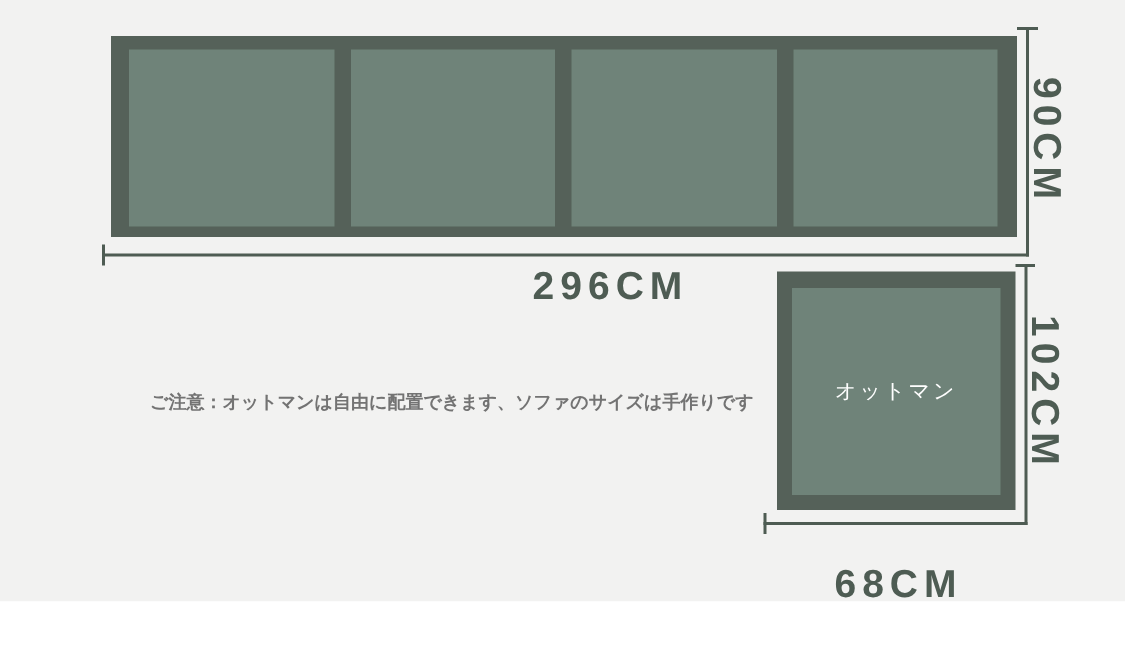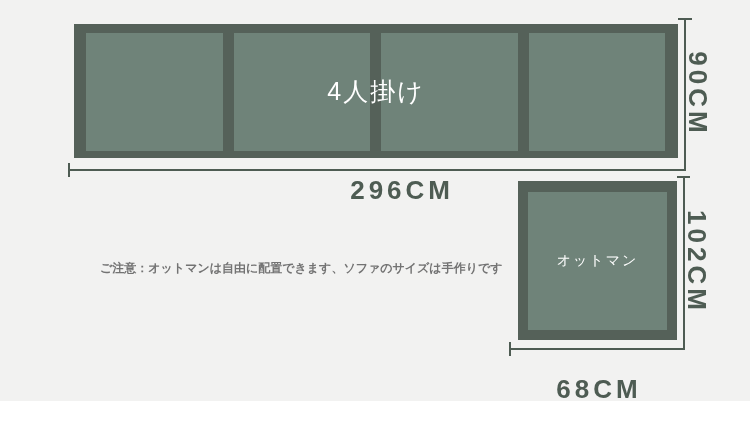--- a/index.html
+++ b/index.html
@@ -70,21 +70,21 @@
   .ottoman-height-tick { left: 677px; top: 176px; width: 13px; height: 2px; }
   .ottoman-width-line  { left: 509px; top: 348px; width: 176px; height: 2px; }
   .ottoman-width-tick  { left: 509px; top: 342px; width: 2px;  height: 14px; }
 
   
   .dim-label {
     position: absolute;
     color: #4e5c53; font-size: 26px; font-weight: bold;
     letter-spacing: 4px; text-align: center;
   }
-  .label-296 { left: 304px; top: 175px; width: 150px; text-align: right; }
+  .label-296 { left: 332px; top: 175px; width: 150px; }
   .label-90  { left: 640px; top: 81px;  width: 120px; height: 26px;
                transform: rotate(90deg); }
   .label-102 { left: 634px; top: 249px; width: 130px; height: 26px;
                transform: rotate(90deg); }
   .label-68  { left: 529px; top: 374px; width: 140px; }
 
   
   .note { position: absolute; left: 100px; white-space: nowrap; }
   .note-warning {
     top: 259px; color: #737373; font-size: 12px; font-weight: bold;
@@ -98,23 +98,20 @@
 </head>
 <body>
 
 <div class="stage">
 
   <div class="sofa">
     <div class="cushion"></div>
     <div class="cushion"></div>
     <div class="cushion"></div>
     <div class="cushion"></div>
-  </div>
-  <div class="sofa-label-overlay">
-    <span class="sofa-label">4人掛け</span>
   </div>
 
   <div class="dim sofa-height-line"></div>
   <div class="dim sofa-height-tick"></div>
   <div class="dim sofa-width-line"></div>
   <div class="dim sofa-width-tick"></div>
 
   <div class="dim-label label-296">296CM</div>
   <div class="dim-label label-90">90CM</div>
 

